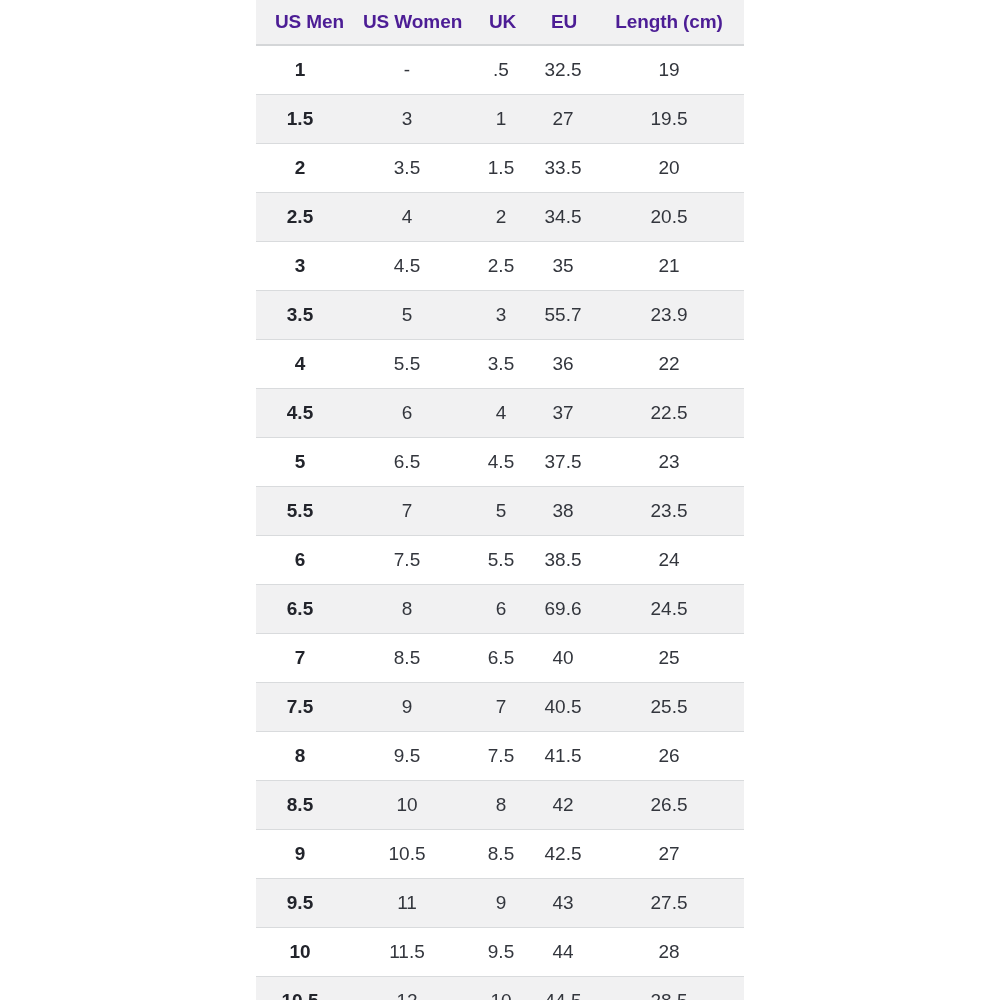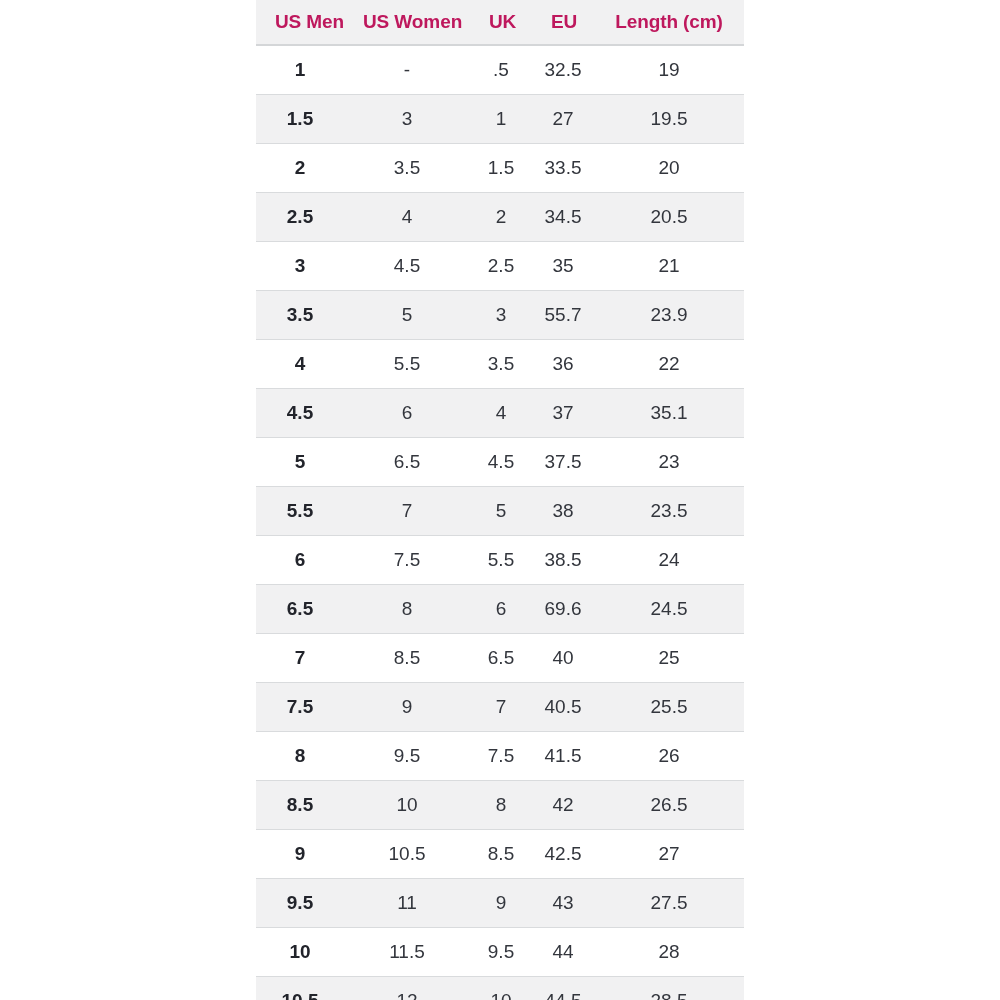--- a/index.html
+++ b/index.html
@@ -36,21 +36,21 @@
   }
 
   table.size-table col.c-usmen   { width: 88px; }
   table.size-table col.c-uswomen { width: 126px; }
   table.size-table col.c-uk      { width: 62px; }
   table.size-table col.c-eu      { width: 62px; }
   table.size-table col.c-length  { width: 150px; }
 
   thead th {
     background: #f1f1f2;
-    color: #be185d;
+    color: #4c1d95;
     font-size: 19px;
     font-weight: 700;
     letter-spacing: -0.1px;
     text-align: center;
     height: 44px;
     padding: 0 19px;
     border-bottom: 2px solid #d4d6d8;
     white-space: nowrap;
   }
 
@@ -146,21 +146,21 @@
             <td class="cell-uswomen">5.5</td>
             <td class="cell-uk">3.5</td>
             <td class="cell-eu">36</td>
             <td class="cell-length">22</td>
           </tr>
           <tr class="row-even">
             <td class="cell-usmen">4.5</td>
             <td class="cell-uswomen">6</td>
             <td class="cell-uk">4</td>
             <td class="cell-eu">37</td>
-            <td class="cell-length">35.1</td>
+            <td class="cell-length">22.5</td>
           </tr>
           <tr class="row-odd">
             <td class="cell-usmen">5</td>
             <td class="cell-uswomen">6.5</td>
             <td class="cell-uk">4.5</td>
             <td class="cell-eu">37.5</td>
             <td class="cell-length">23</td>
           </tr>
           <tr class="row-even">
             <td class="cell-usmen">5.5</td>

